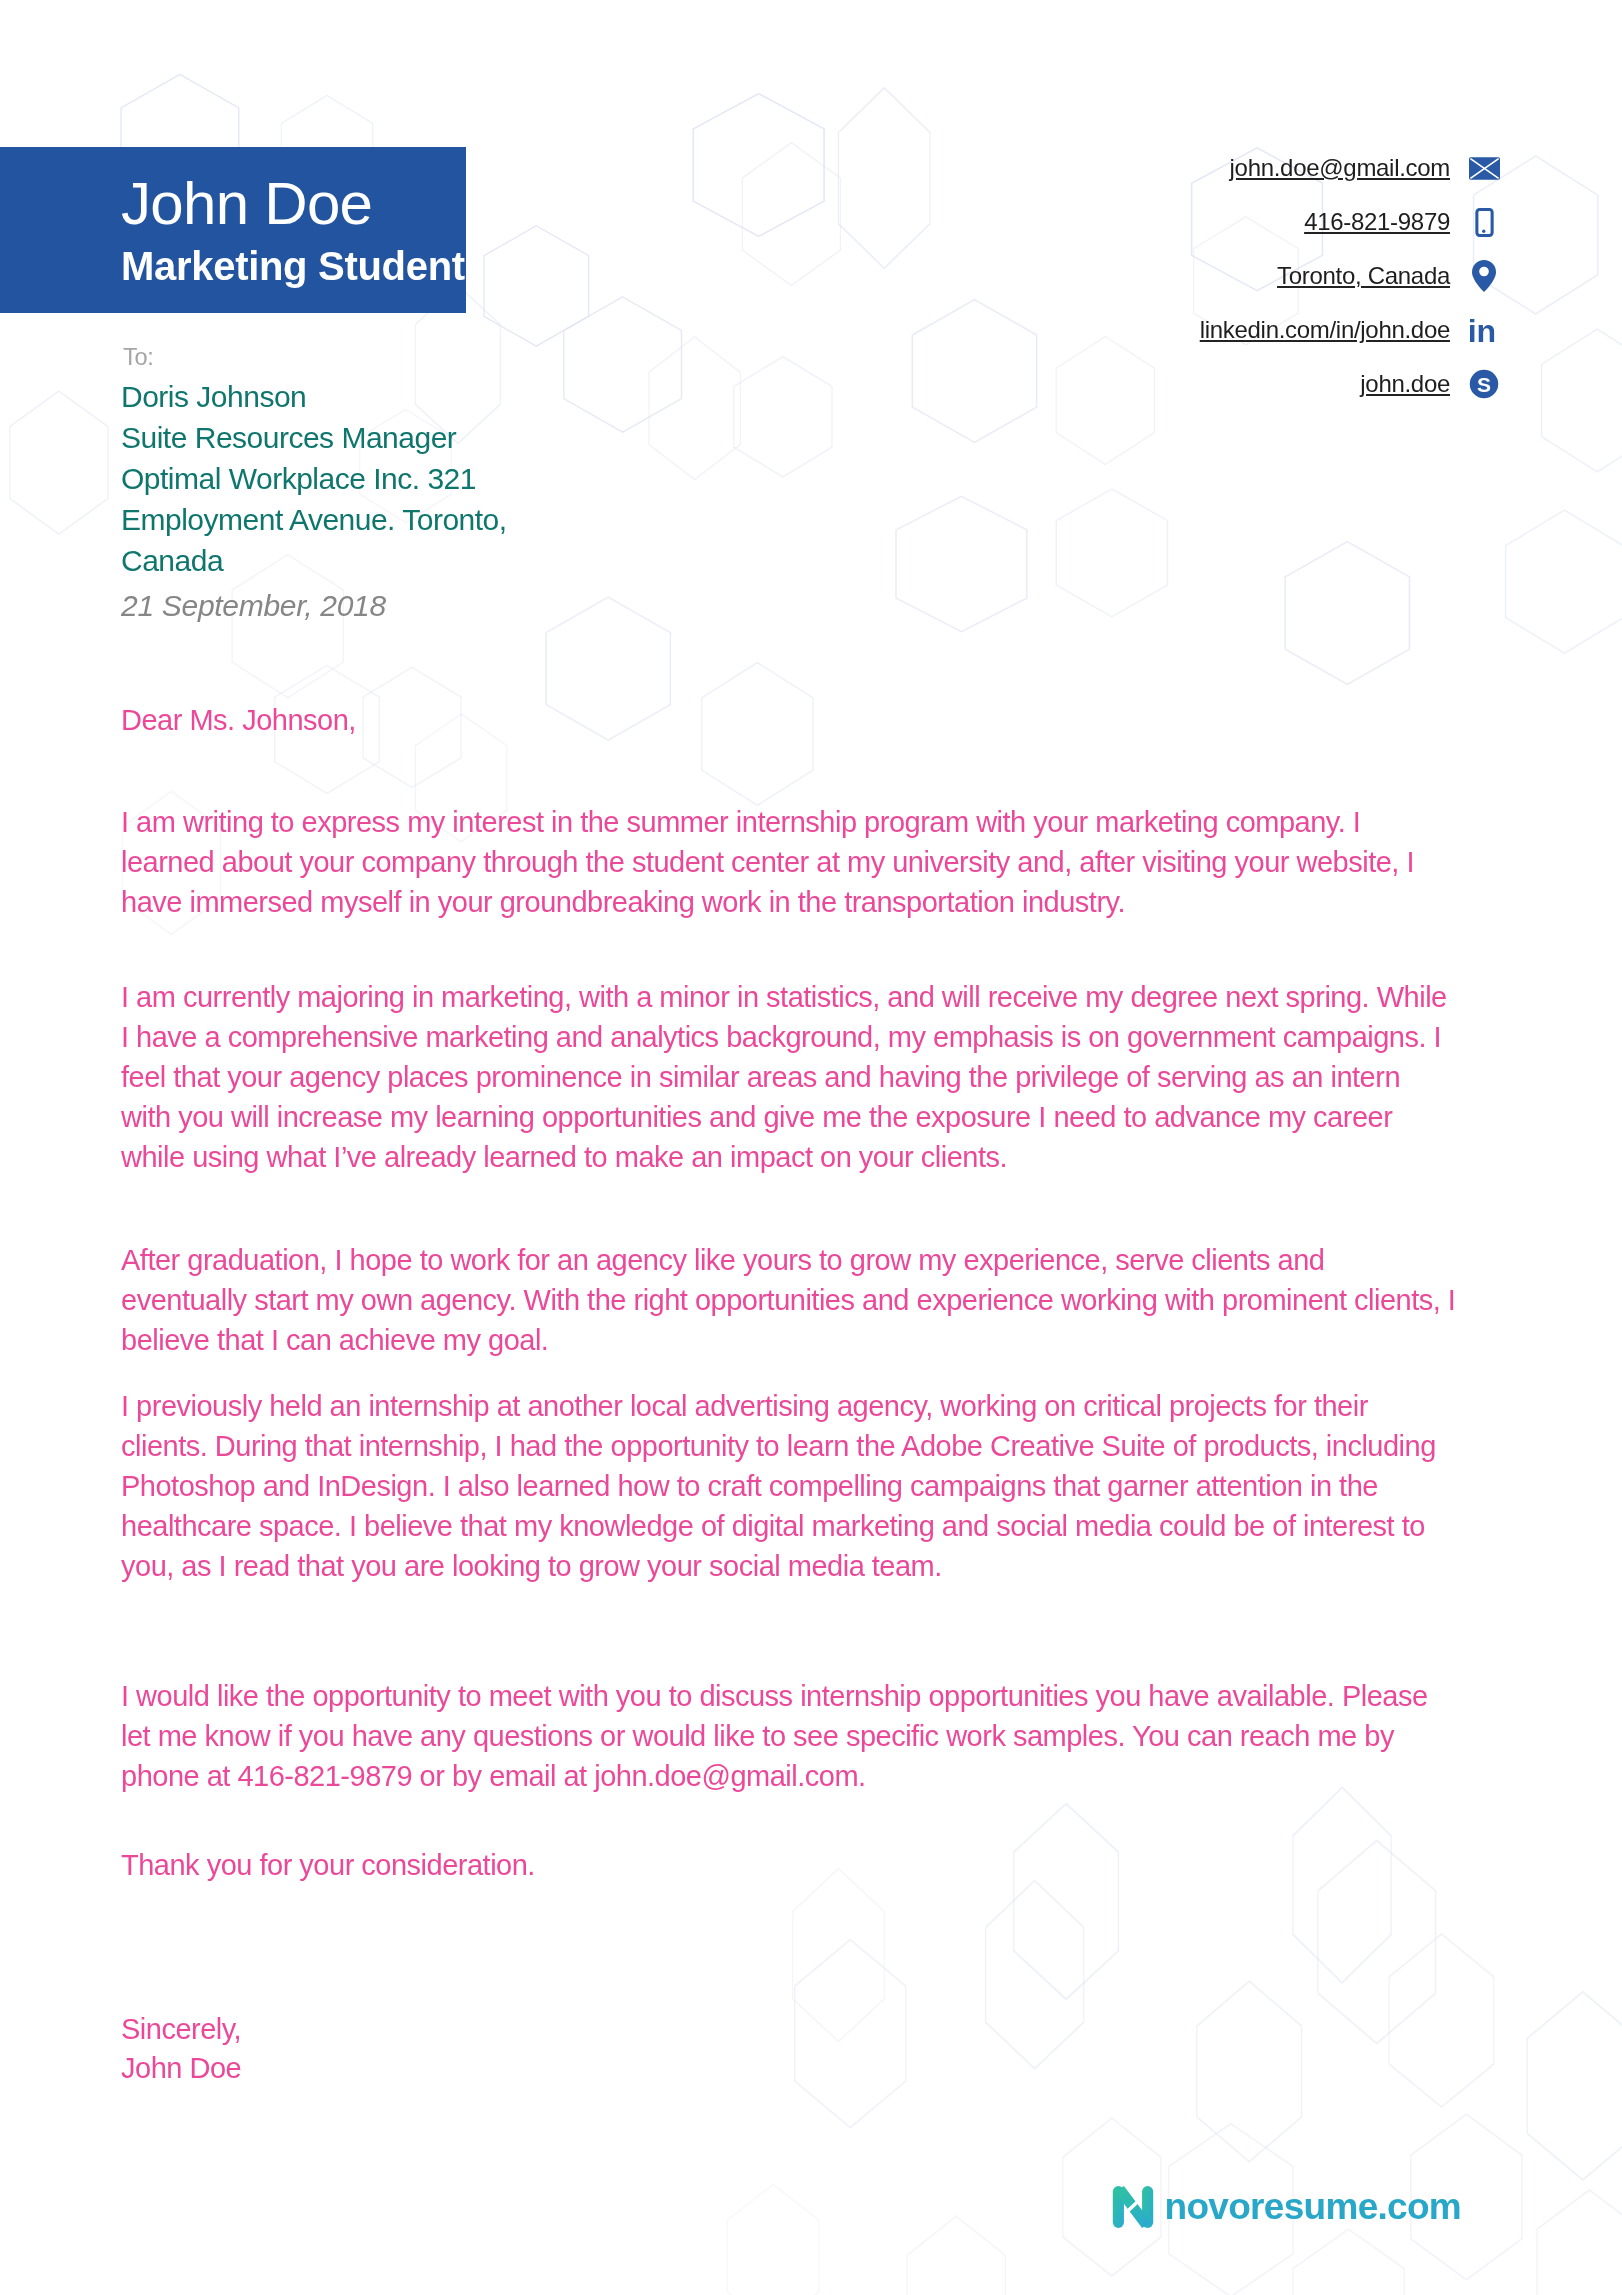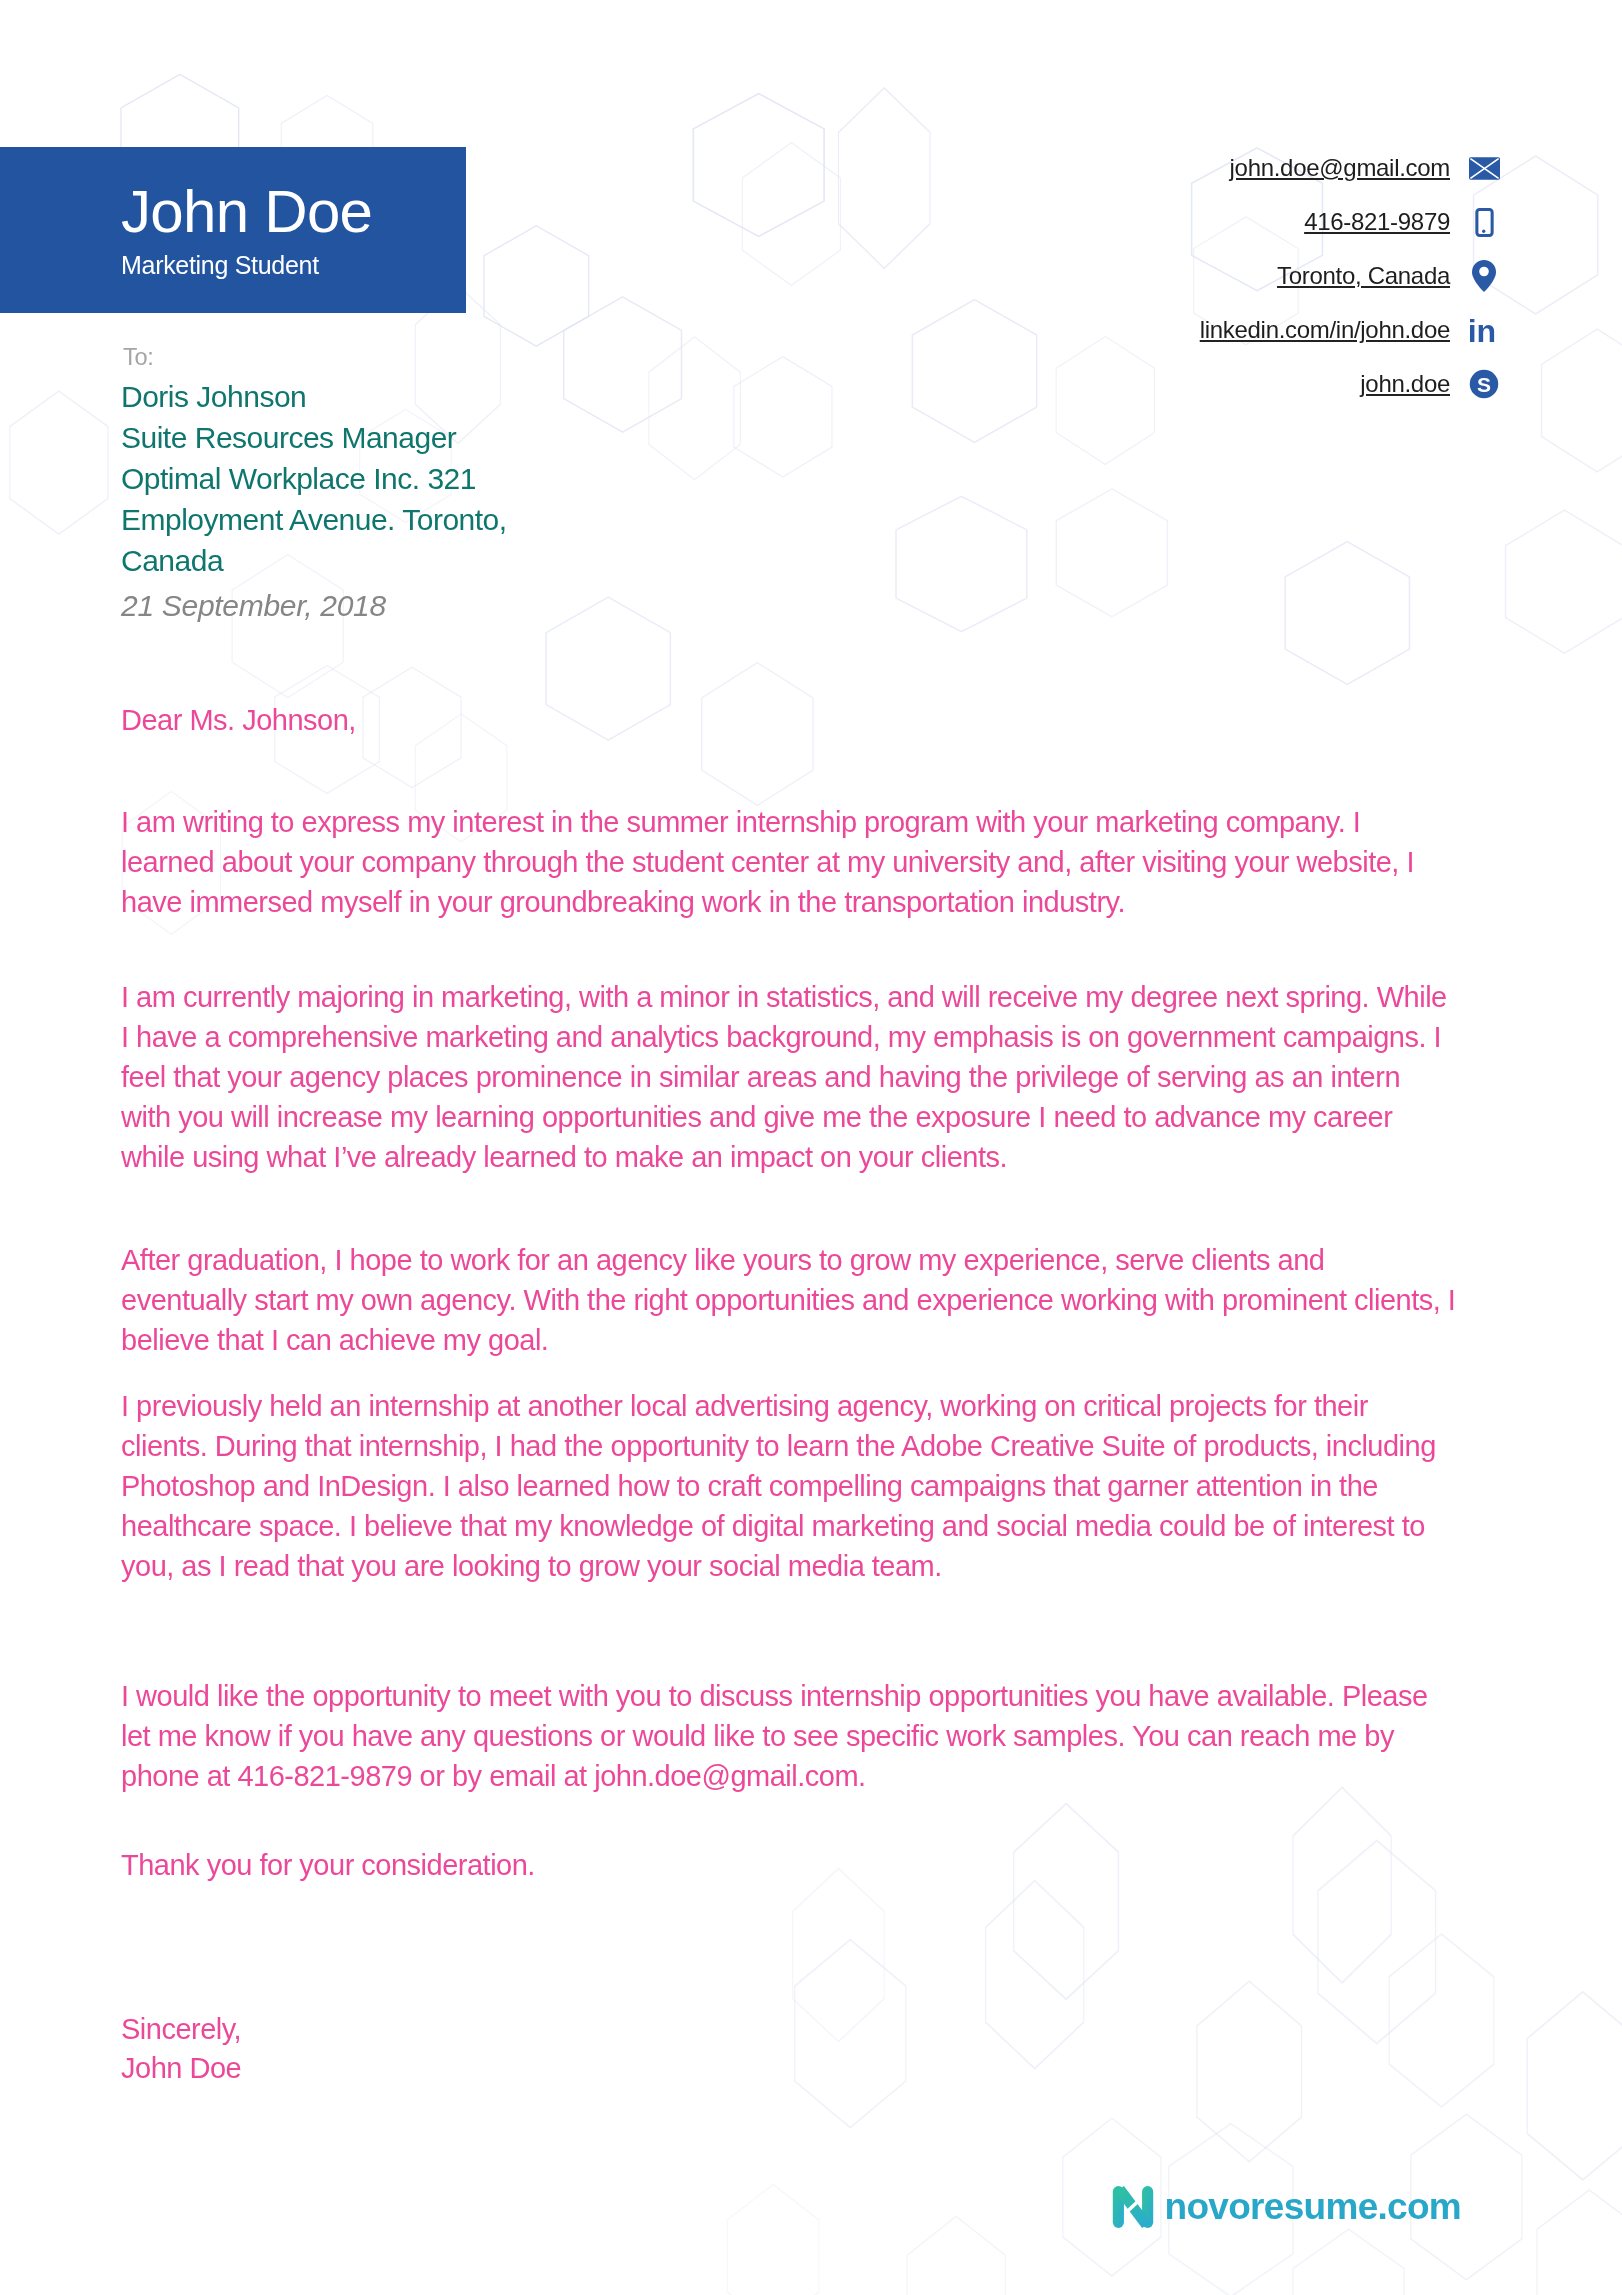--- a/index.html
+++ b/index.html
@@ -14,21 +14,21 @@
   .hexbg{position:absolute;top:0;left:0;z-index:0;}
   .content{position:absolute;top:0;left:0;width:100%;height:100%;z-index:1;}
 
   .namebox{
     position:absolute;left:0;top:103px;width:466px;height:166px;
     background:var(--header-blue);color:#fff;
     display:flex;flex-direction:column;justify-content:center;
     padding-left:121px;gap:11.8px;
   }
   .namebox .name{font-size:60px;font-weight:400;letter-spacing:-0.7px;line-height:1;}
-  .namebox .title{font-size:25px;font-weight:400;letter-spacing:-0.3px;line-height:1;}
+  .namebox .title{font-size:40px;font-weight:700;letter-spacing:-0.3px;line-height:1;}
 
   .contact{position:absolute;top:97px;right:121px;display:flex;flex-direction:column;text-decoration:underline;}
   .crow{display:flex;align-items:center;justify-content:flex-end;height:54px;gap:17px;}
   .cval{font-size:24px;color:#1e1e1e;letter-spacing:-0.3px;white-space:nowrap;}
   .cicon{width:34px;display:flex;align-items:center;justify-content:center;flex:none;}
 
   .to-label{position:absolute;left:123px;top:300px;font-size:23.6px;color:#a5a5a5;letter-spacing:-0.3px;}
   .recipient{position:absolute;left:121px;top:332px;font-size:30px;line-height:41px;color:#0f766e;letter-spacing:-0.5px;}
   .date{position:absolute;left:121px;top:545px;font-size:30px;font-style:italic;color:#868686;letter-spacing:-0.3px;}
 

